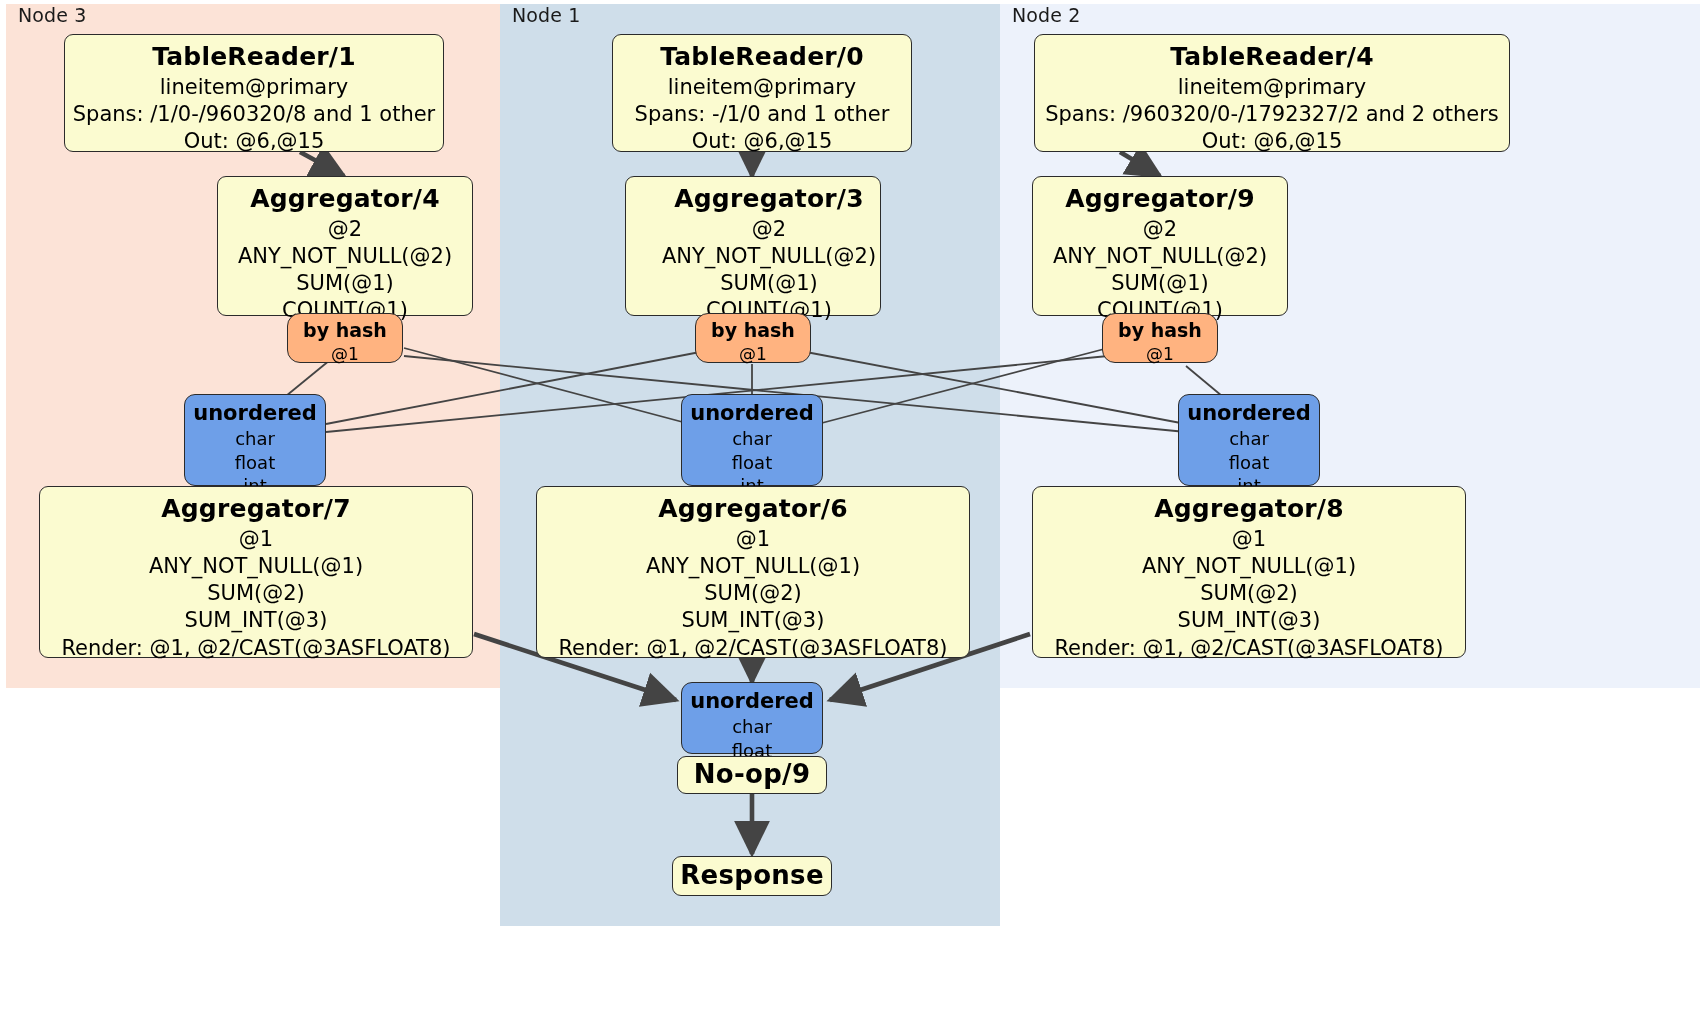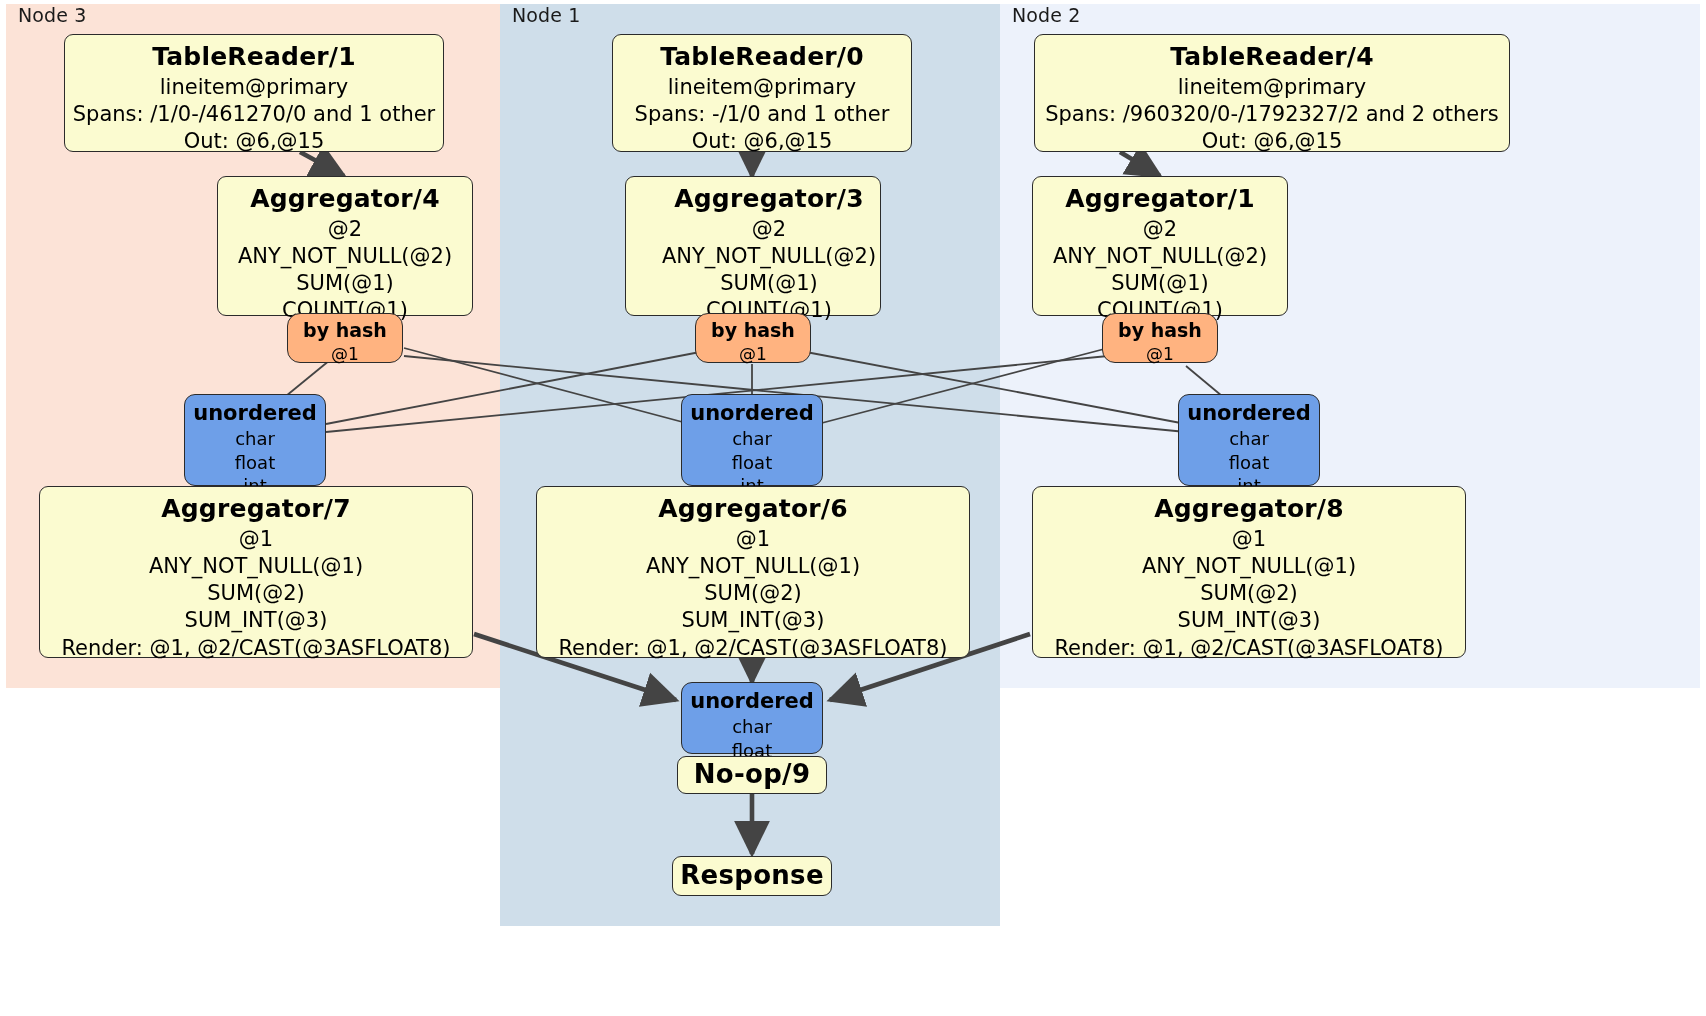--- a/index.html
+++ b/index.html
@@ -165,21 +165,21 @@
     <path d="M 474,634 L 676,700" stroke="#444444" stroke-width="4.6" fill="none" marker-end="url(#ah)"></path>
     <path d="M 752,658 L 752,682" stroke="#444444" stroke-width="4.6" fill="none" marker-end="url(#ah)"></path>
     <path d="M 1030,634 L 830,700" stroke="#444444" stroke-width="4.6" fill="none" marker-end="url(#ah)"></path>
 
     <path d="M 752,792 L 752,854" stroke="#444444" stroke-width="4.6" fill="none" marker-end="url(#ah)"></path>
   </svg>
 
   <div class="box proc reader" style="left:64px; top:34px; width:380px; height:118px;">
     <div class="title">TableReader/1</div>
     <div class="line">lineitem@primary</div>
-    <div class="line">Spans: /1/0-/461270/0 and 1 other</div>
+    <div class="line">Spans: /1/0-/960320/8 and 1 other</div>
     <div class="line">Out: @6,@15</div>
   </div>
 
   <div class="box proc reader" style="left:604px; top:34px; width:300px; height:118px;margin-left:8px;">
     <div class="title">TableReader/0</div>
     <div class="line">lineitem@primary</div>
     <div class="line">Spans: -/1/0 and 1 other</div>
     <div class="line">Out: @6,@15</div>
   </div>
 
@@ -200,21 +200,21 @@
 
   <div class="box proc agg-top" style="left:625px; top:176px; width:256px; height:140px;padding-left:32px;">
     <div class="title">Aggregator/3</div>
     <div class="line">@2</div>
     <div class="line">ANY_NOT_NULL(@2)</div>
     <div class="line">SUM(@1)</div>
     <div class="line">COUNT(@1)</div>
   </div>
 
   <div class="box proc agg-top" style="left:1032px; top:176px; width:256px; height:140px;">
-    <div class="title">Aggregator/1</div>
+    <div class="title">Aggregator/9</div>
     <div class="line">@2</div>
     <div class="line">ANY_NOT_NULL(@2)</div>
     <div class="line">SUM(@1)</div>
     <div class="line">COUNT(@1)</div>
   </div>
 
   <div class="box router" style="left:287px; top:313px; width:116px; height:50px;">
     <div class="title">by hash</div>
     <div class="line">@1</div>
   </div>

